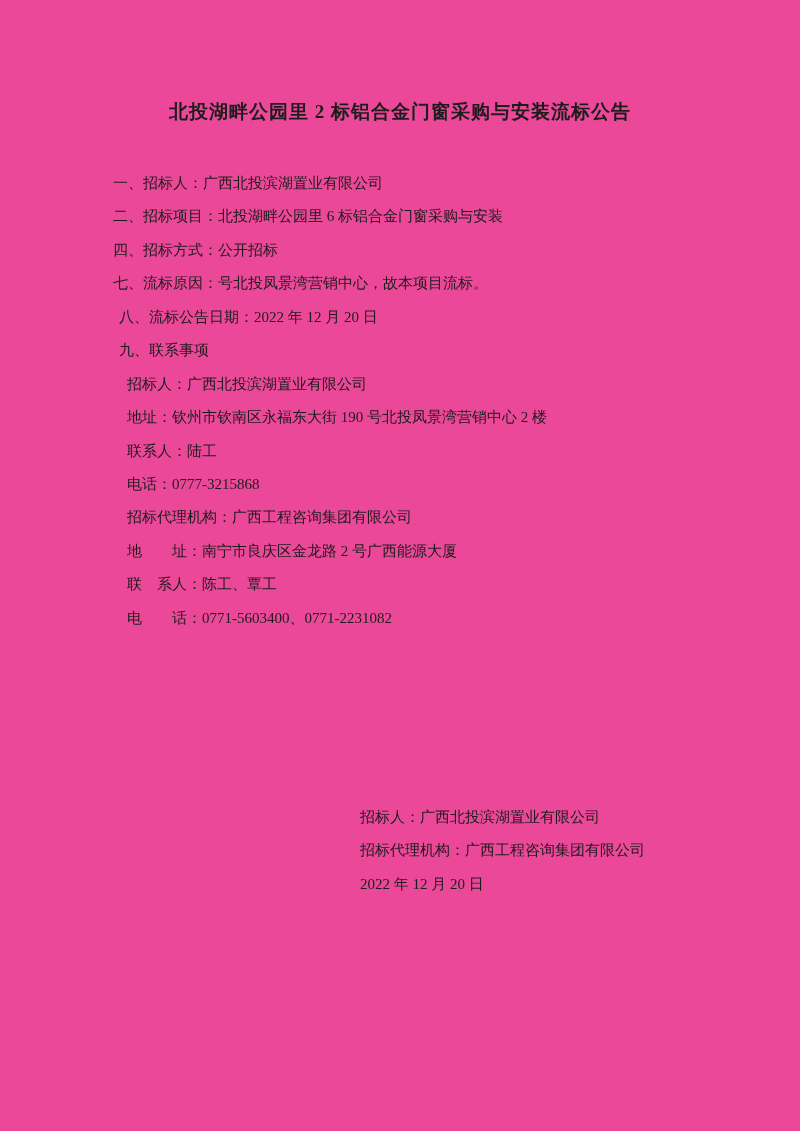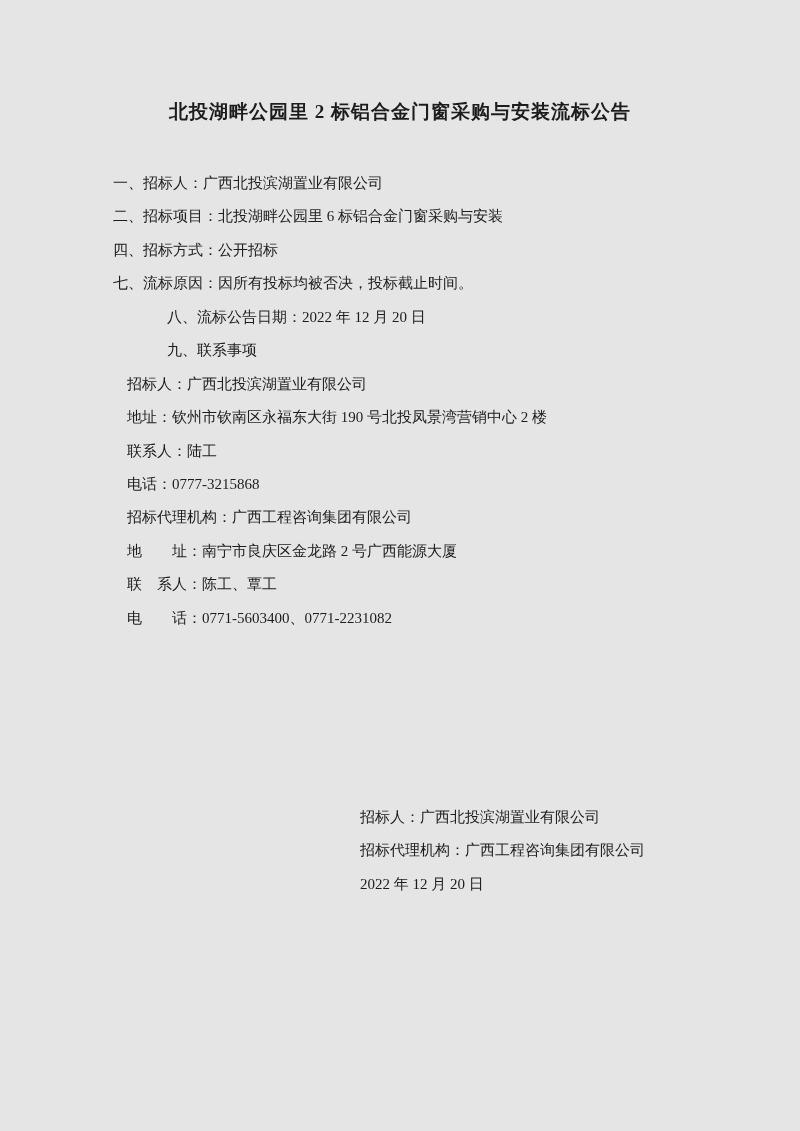--- a/index.html
+++ b/index.html
@@ -1,20 +1,20 @@
 <!DOCTYPE html>
 <html><head>
 <meta charset="utf-8">
 <style>
   html, body { margin: 0; padding: 0; background: #ffffff; }
   .page {
     position: relative;
     width: 800px;
     height: 1131px;
-    background: #e5e5e5;
+    background: #ec4899;
     color: #1c1c1c;
     font-family: "Liberation Serif", "DejaVu Serif", serif;
     overflow: hidden;
   }
   .doc-title {
     position: absolute;
     top: 99px;
     left: 0;
     width: 100%;
     margin: 0;
@@ -31,21 +31,21 @@
     width: 100%;
     font-size: 15px;
   }
   .line {
     height: 33.45px;
     line-height: 33.45px;
     white-space: pre;
     font-family: Liberation Serif, serif;
   }
   .item    { padding-left: 113px; }
-  .item.indent2 { padding-left: 119px; margin-left: 48px; }
+  .item.indent2 { padding-left: 119px; }
   .contact { padding-left: 127px; }
   .doc-footer {
     position: absolute;
     top: 801px;
     left: 360px;
     width: 310px;
     font-size: 15px;
   }
   .doc-footer .line { white-space: pre; }
   .doc-footer .date { text-align: left; }
@@ -54,21 +54,21 @@
 <body>
 
 <div class="page">
 
   <h1 class="doc-title">北投湖畔公园里 2 标铝合金门窗采购与安装流标公告</h1>
 
   <div class="doc-body">
     <div class="line item">一、招标人：广西北投滨湖置业有限公司</div>
     <div class="line item">二、招标项目：北投湖畔公园里 6 标铝合金门窗采购与安装</div>
     <div class="line item">四、招标方式：公开招标</div>
-    <div class="line item">七、流标原因：因所有投标均被否决，投标截止时间。</div>
+    <div class="line item">七、流标原因：号北投凤景湾营销中心，故本项目流标。</div>
     <div class="line item indent2">八、流标公告日期：2022 年 12 月 20 日</div>
     <div class="line item indent2">九、联系事项</div>
 
     <div class="line contact">招标人：广西北投滨湖置业有限公司</div>
     <div class="line contact">地址：钦州市钦南区永福东大街 190 号北投凤景湾营销中心 2 楼</div>
     <div class="line contact">联系人：陆工</div>
     <div class="line contact">电话：0777-3215868</div>
     <div class="line contact">招标代理机构：广西工程咨询集团有限公司</div>
     <div class="line contact">地　　址：南宁市良庆区金龙路 2 号广西能源大厦</div>
     <div class="line contact">联　系人：陈工、覃工</div>

